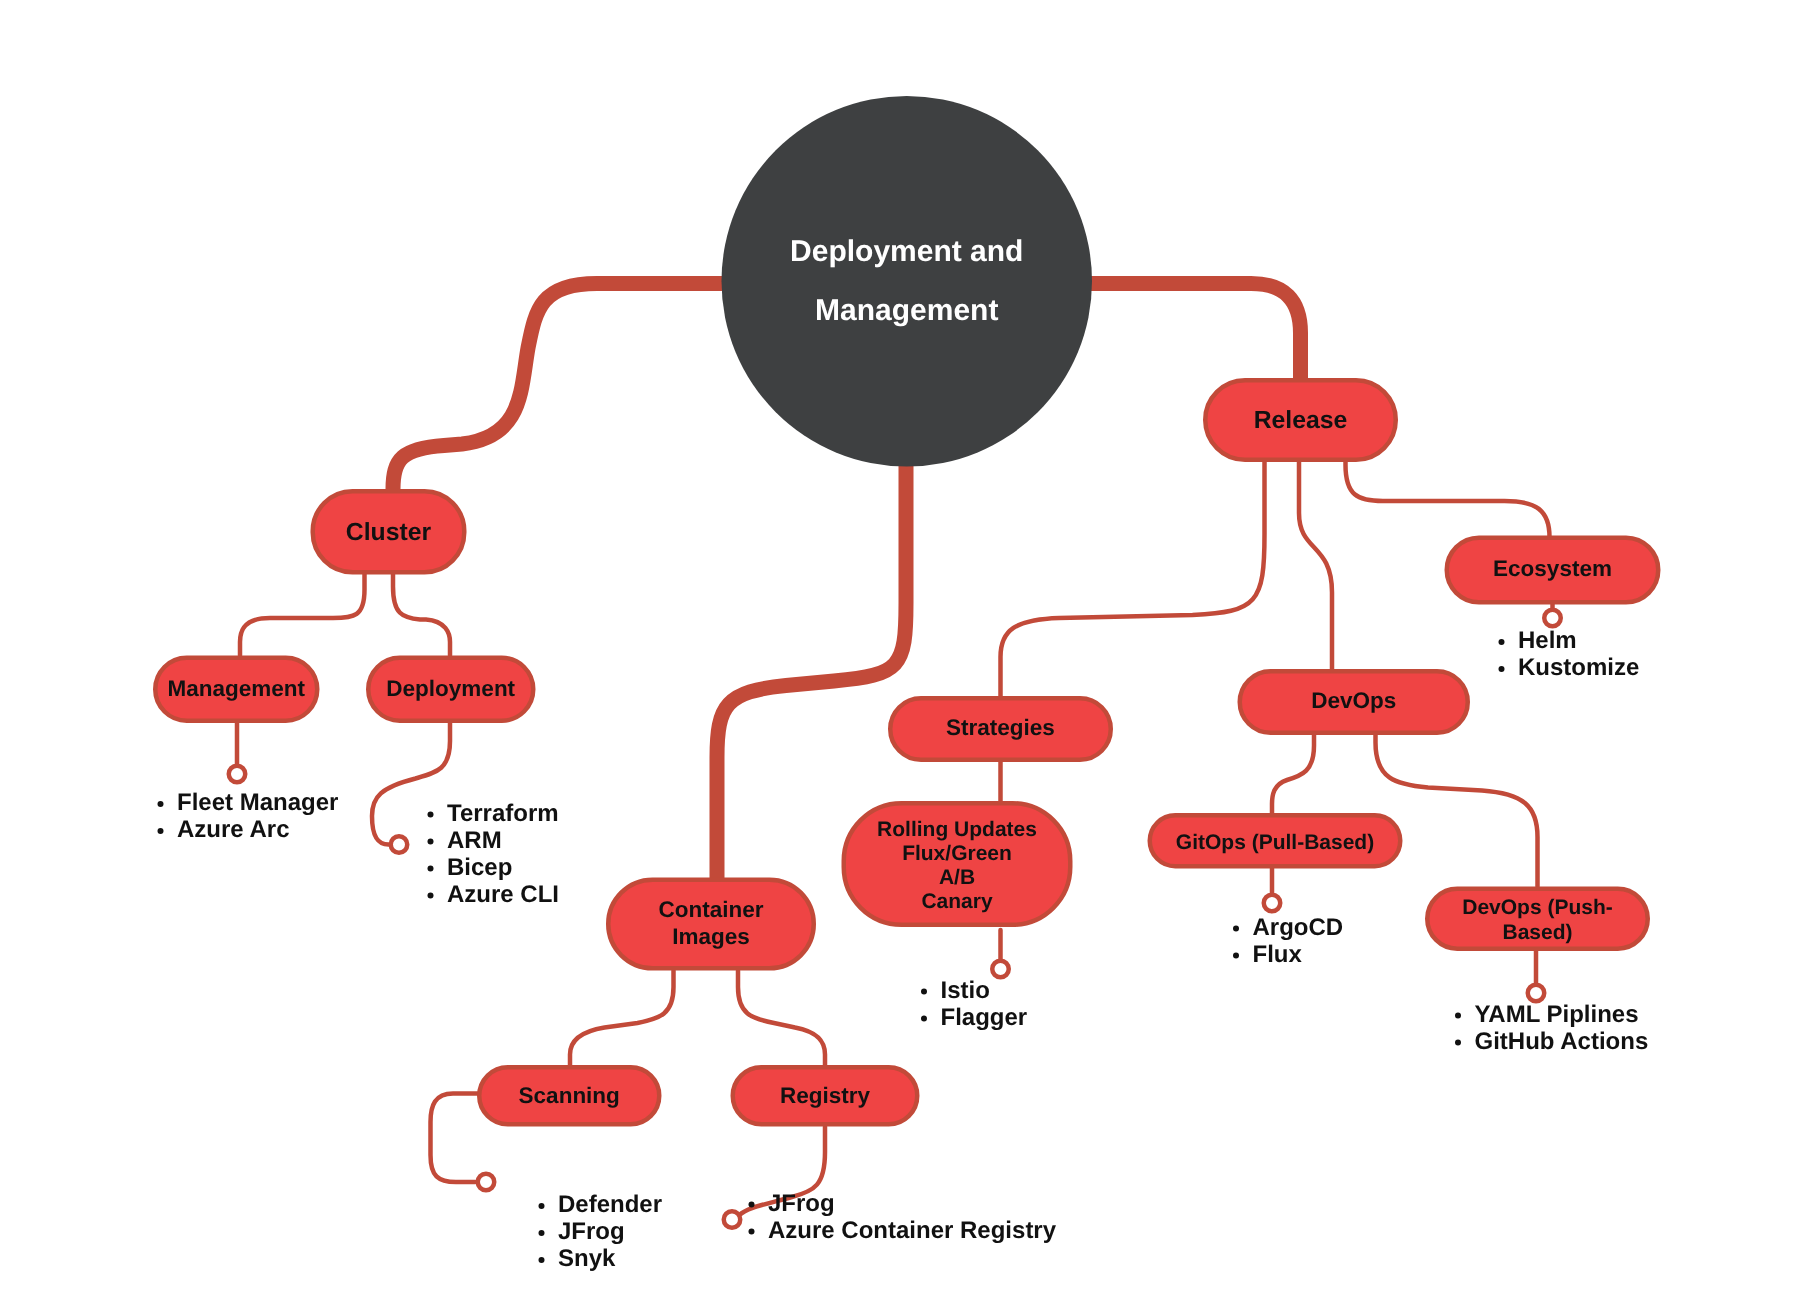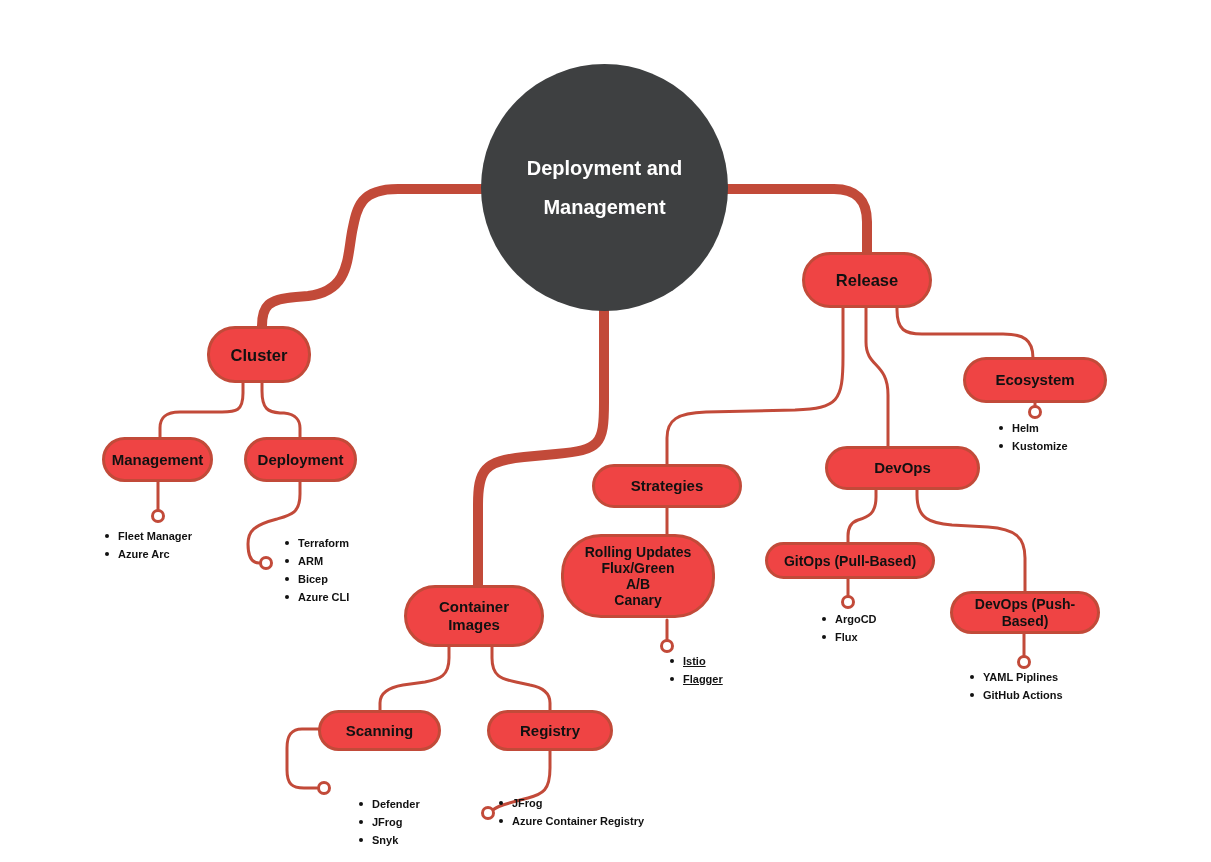--- a/index.html
+++ b/index.html
@@ -36,21 +36,21 @@
     background:#ef4444;border:3px solid var(--accent);
     display:flex;flex-direction:column;align-items:center;justify-content:center;
     text-align:center;font-weight:bold;color:var(--ink);
     font-size:15px;line-height:18px;
   }
   .node.big{font-size:16.5px;}
   .node.small{font-size:14px;}
   .node .ln{display:block;}
   .blist{
     position:absolute;z-index:3;list-style:none;
-    font-weight:bold;color:var(--ink);font-size:11px;line-height:18px;
+    font-weight:bold;color:var(--ink);font-size:16px;line-height:18px;
   }
   .blist li{position:relative;padding-left:15px;white-space:nowrap;}
   .blist li::before{
     content:"";position:absolute;left:2px;top:7px;width:4px;height:4px;
     background:var(--ink);border-radius:50%;
   }
 </style>
 </head>
 <body>
 
@@ -169,21 +169,21 @@
     <li>Defender</li>
     <li>JFrog</li>
     <li>Snyk</li>
   </ul>
 
   <ul class="blist" style="left:497px;top:794px;">
     <li>JFrog</li>
     <li>Azure Container Registry</li>
   </ul>
 
-  <ul class="blist" style="left:668px;top:652px;text-decoration:underline;">
+  <ul class="blist" style="left:612px;top:652px;">
     <li>Istio</li>
     <li>Flagger</li>
   </ul>
 
   <ul class="blist" style="left:820px;top:610px;">
     <li>ArgoCD</li>
     <li>Flux</li>
   </ul>
 
   <ul class="blist" style="left:968px;top:668px;">

